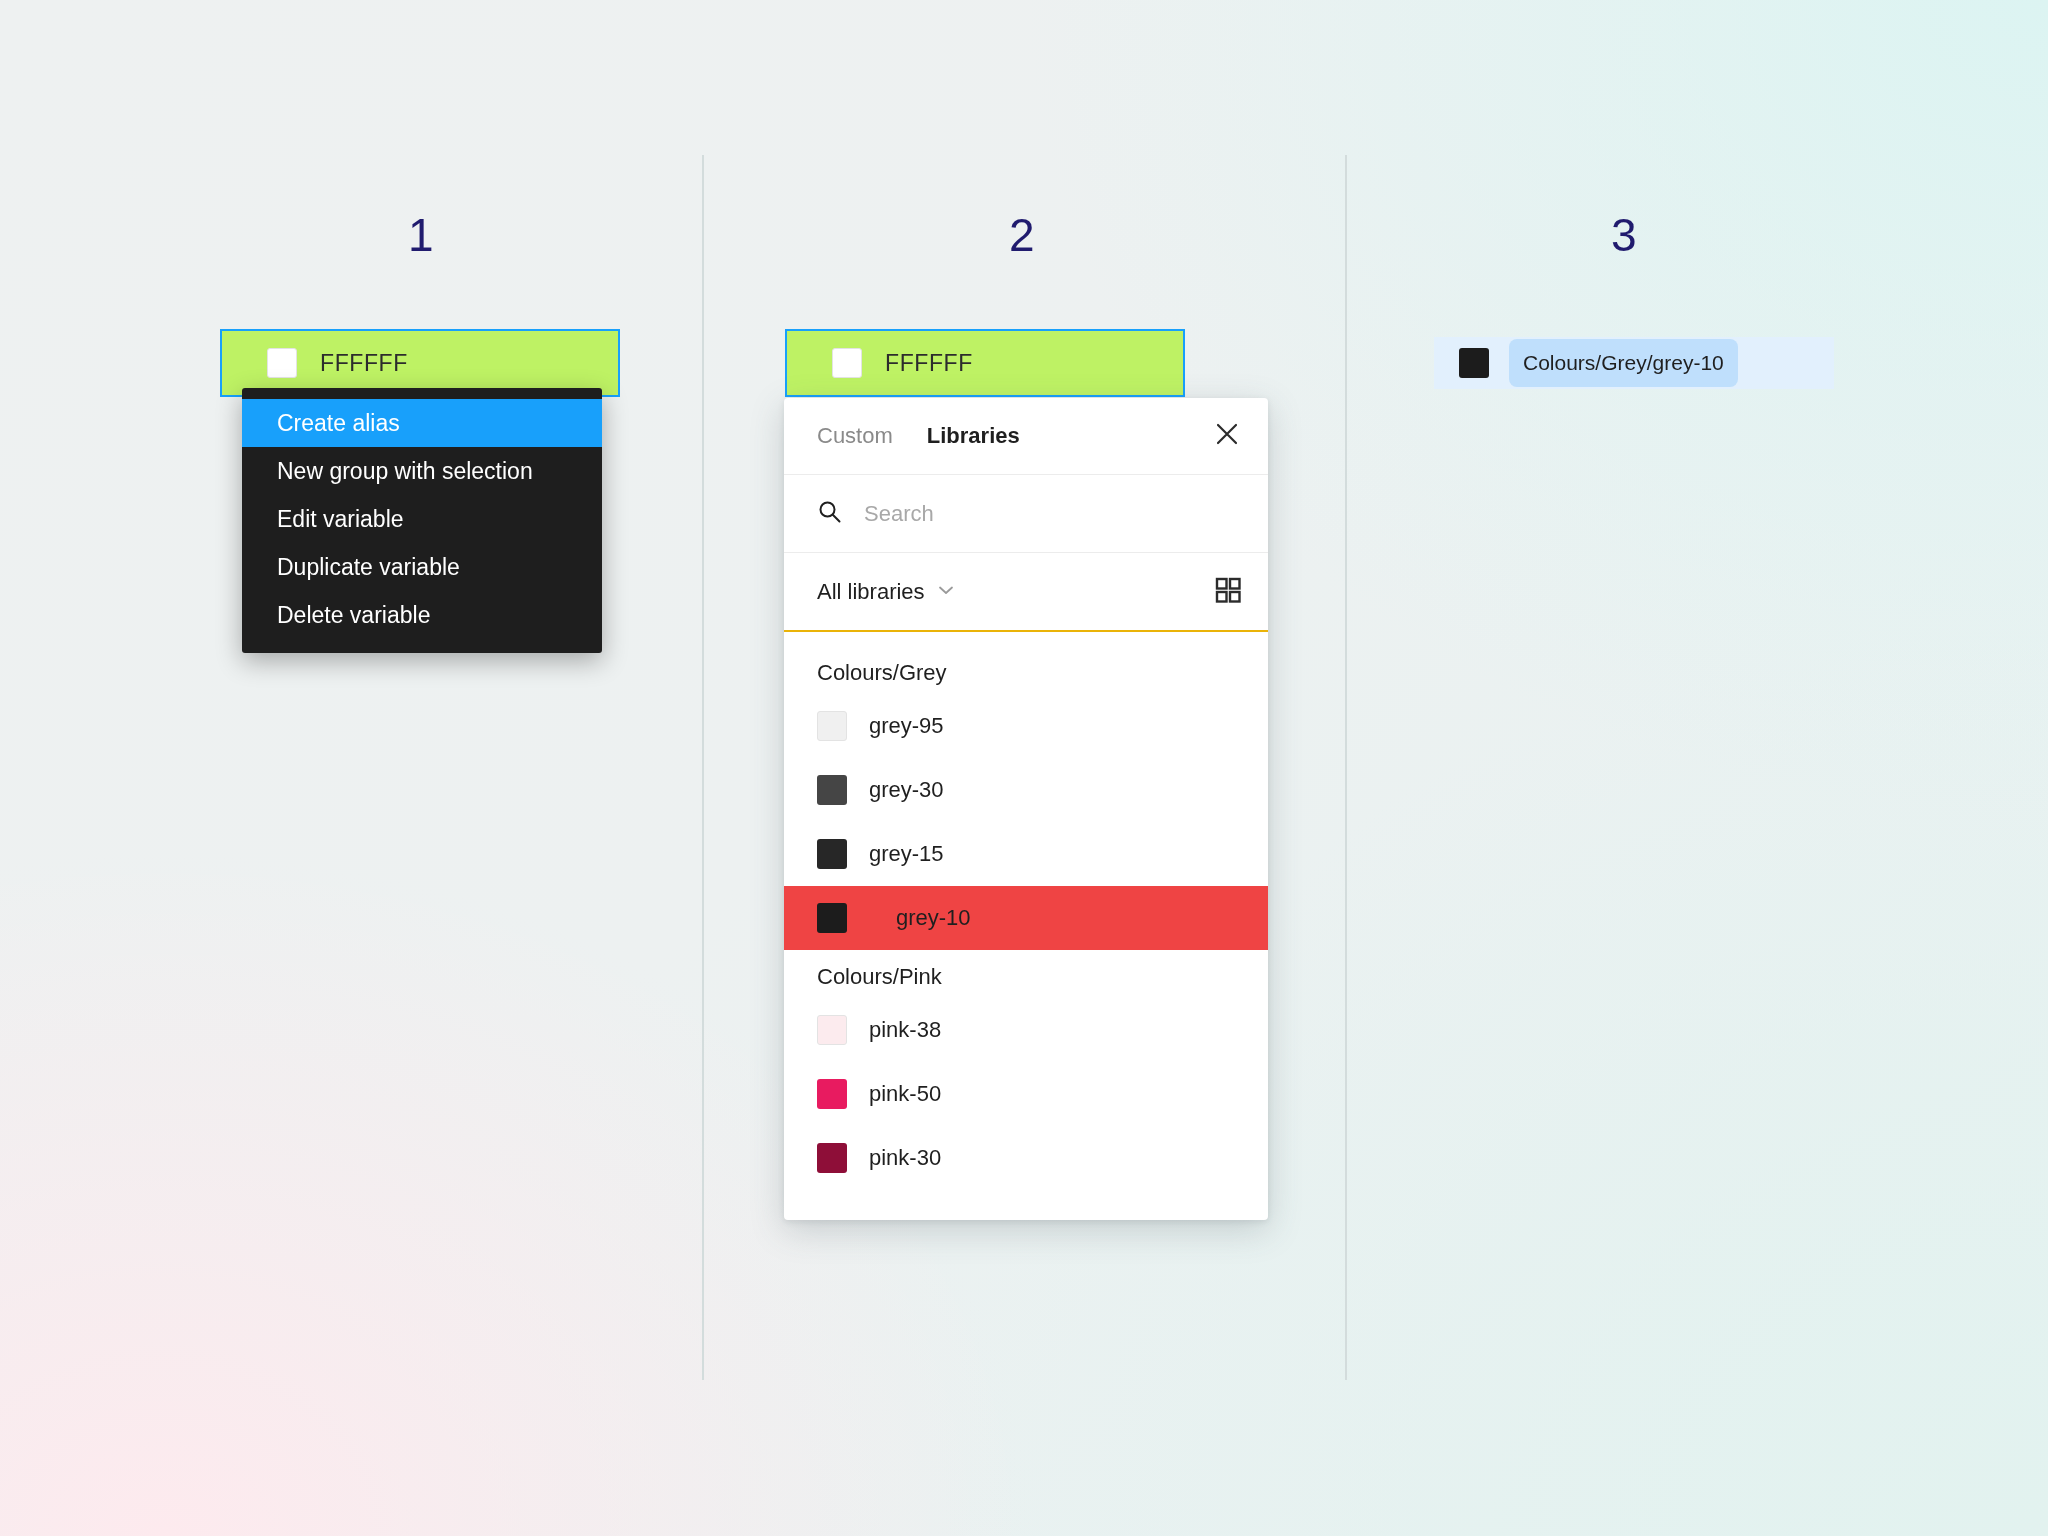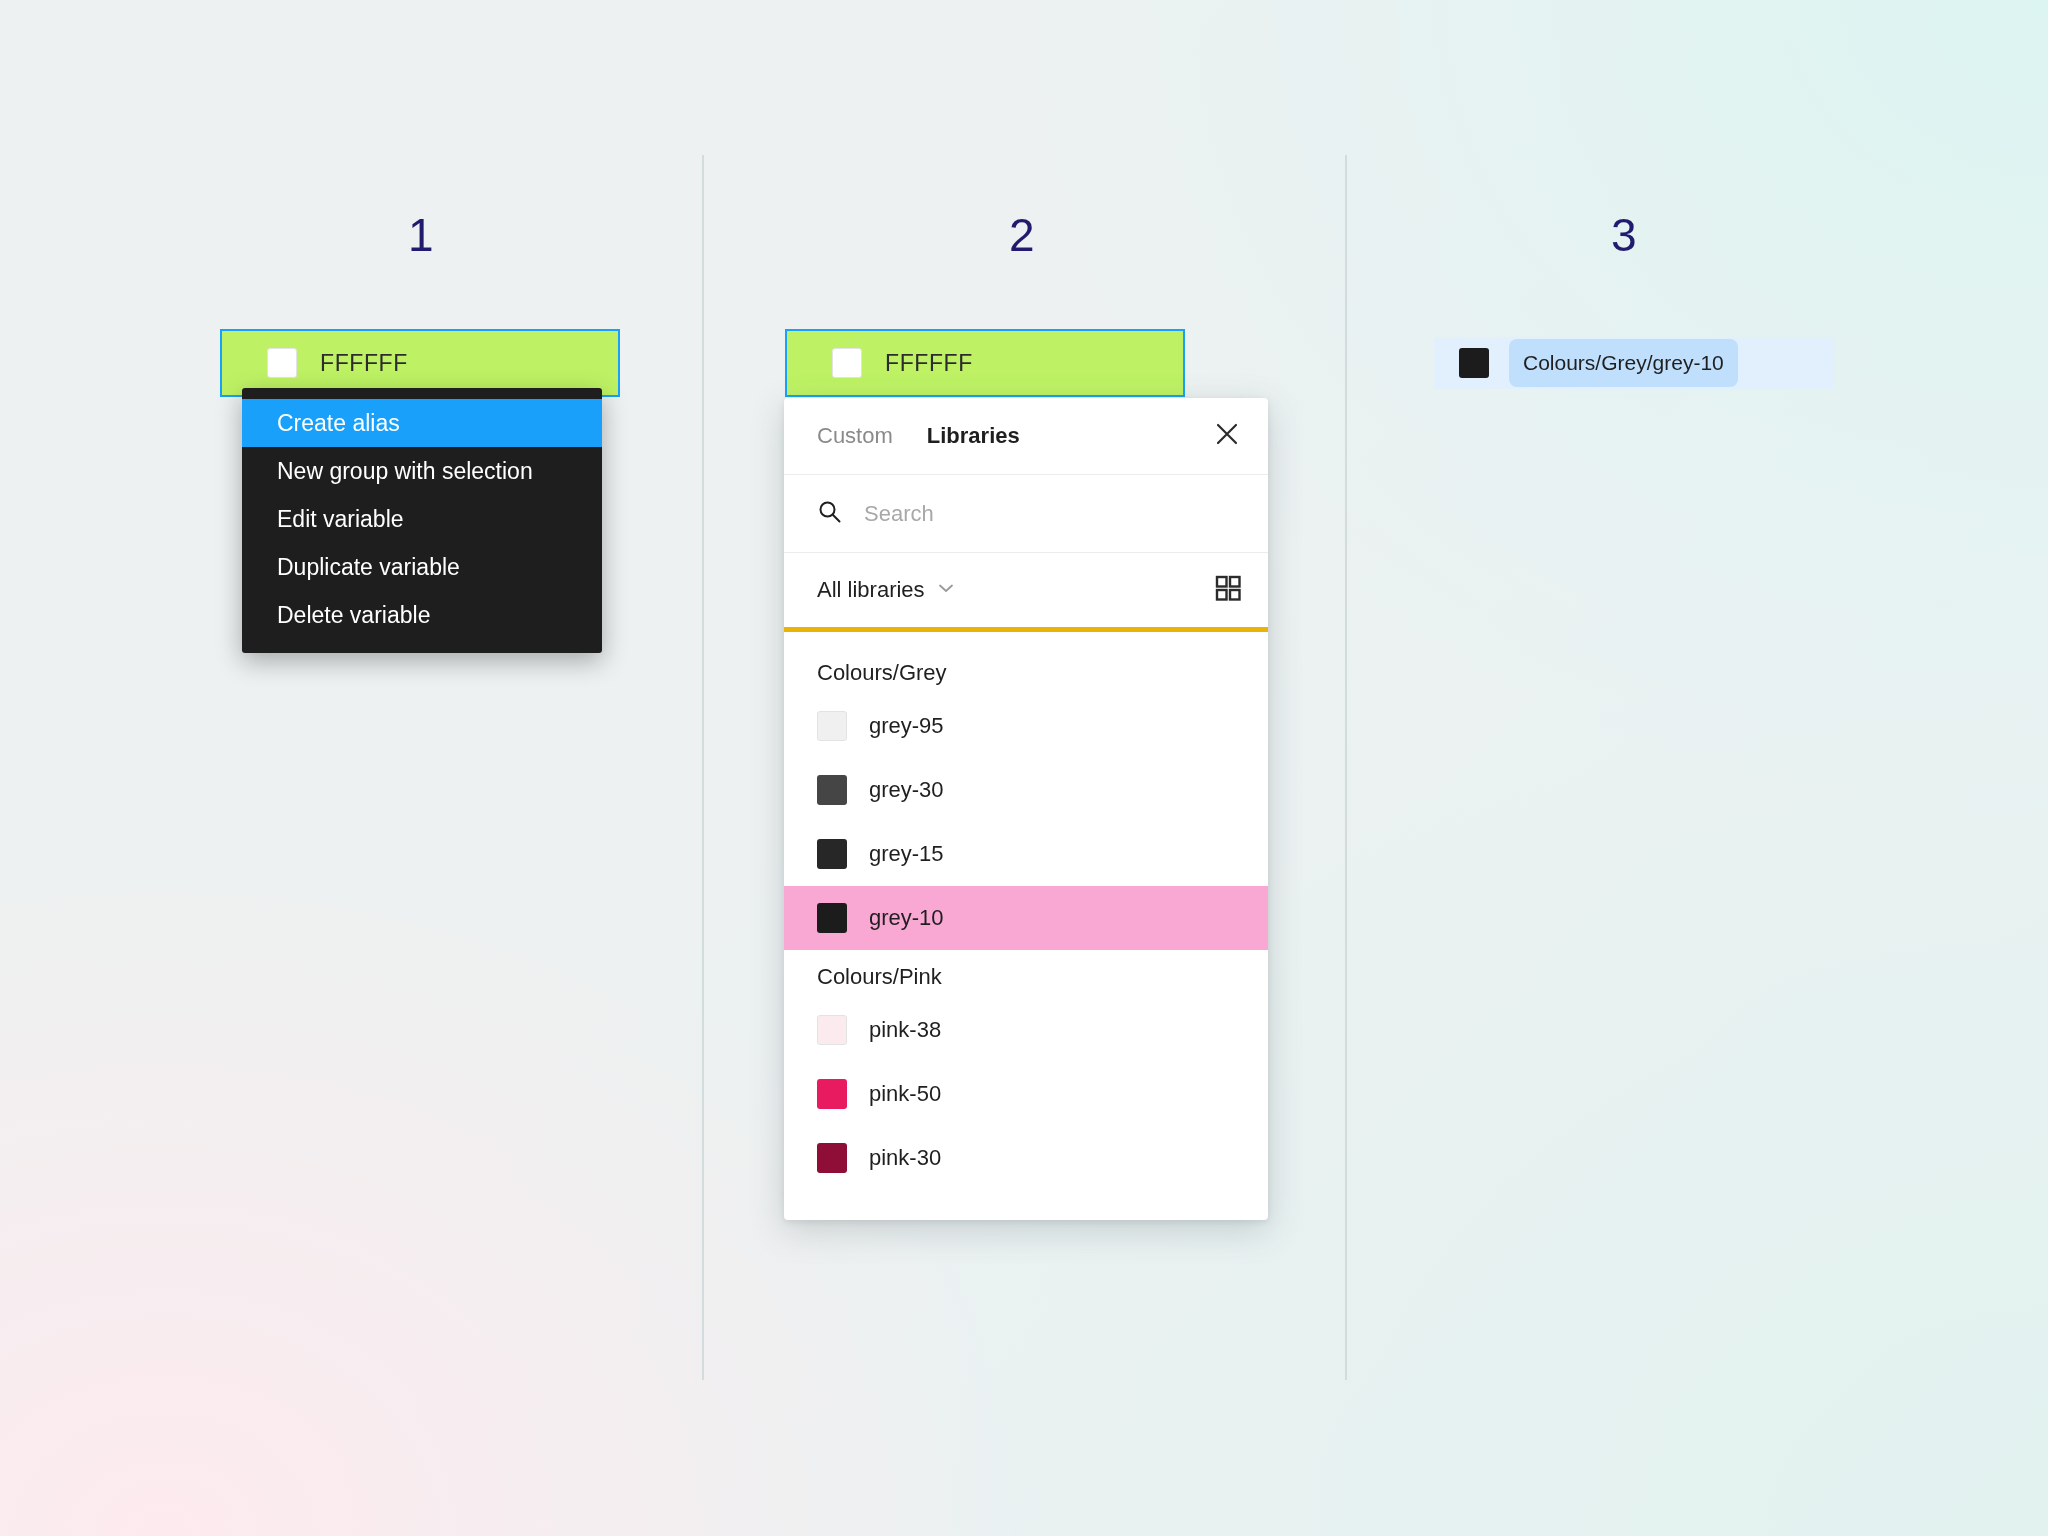--- a/index.html
+++ b/index.html
@@ -143,21 +143,21 @@
     color: #1f1f1f;
     width: 330px;
   }
   .search-input::placeholder { color: #a8a8a8; }
 
   .panel-filter {
     height: 79px;
     display: flex;
     align-items: center;
     padding: 0 26px 0 33px;
-    border-bottom: 5px solid #eab308;
+    border-bottom: 2px solid #eab308;
   }
   .filter-label {
     font-size: 22px;
     color: #1f1f1f;
   }
   .chevron-down-icon { margin-left: 11px; display: block; }
   .filter-spacer { flex: 1; }
 
   .panel-list { padding: 14px 0 30px 0; }
 
@@ -166,21 +166,21 @@
     font-size: 22px;
     color: #1f1f1f;
   }
 
   .color-row {
     height: 64px;
     display: flex;
     align-items: center;
     padding: 0 33px;
   }
-  .color-row.hovered { background: #f9a8d4; }
+  .color-row.hovered { background: #ef4444; gap: 27px; }
   .color-row-swatch {
     width: 30px;
     height: 30px;
     border-radius: 3px;
     flex: 0 0 auto;
   }
   .color-row-label {
     margin-left: 22px;
     font-size: 22px;
     color: #1f1f1f;

